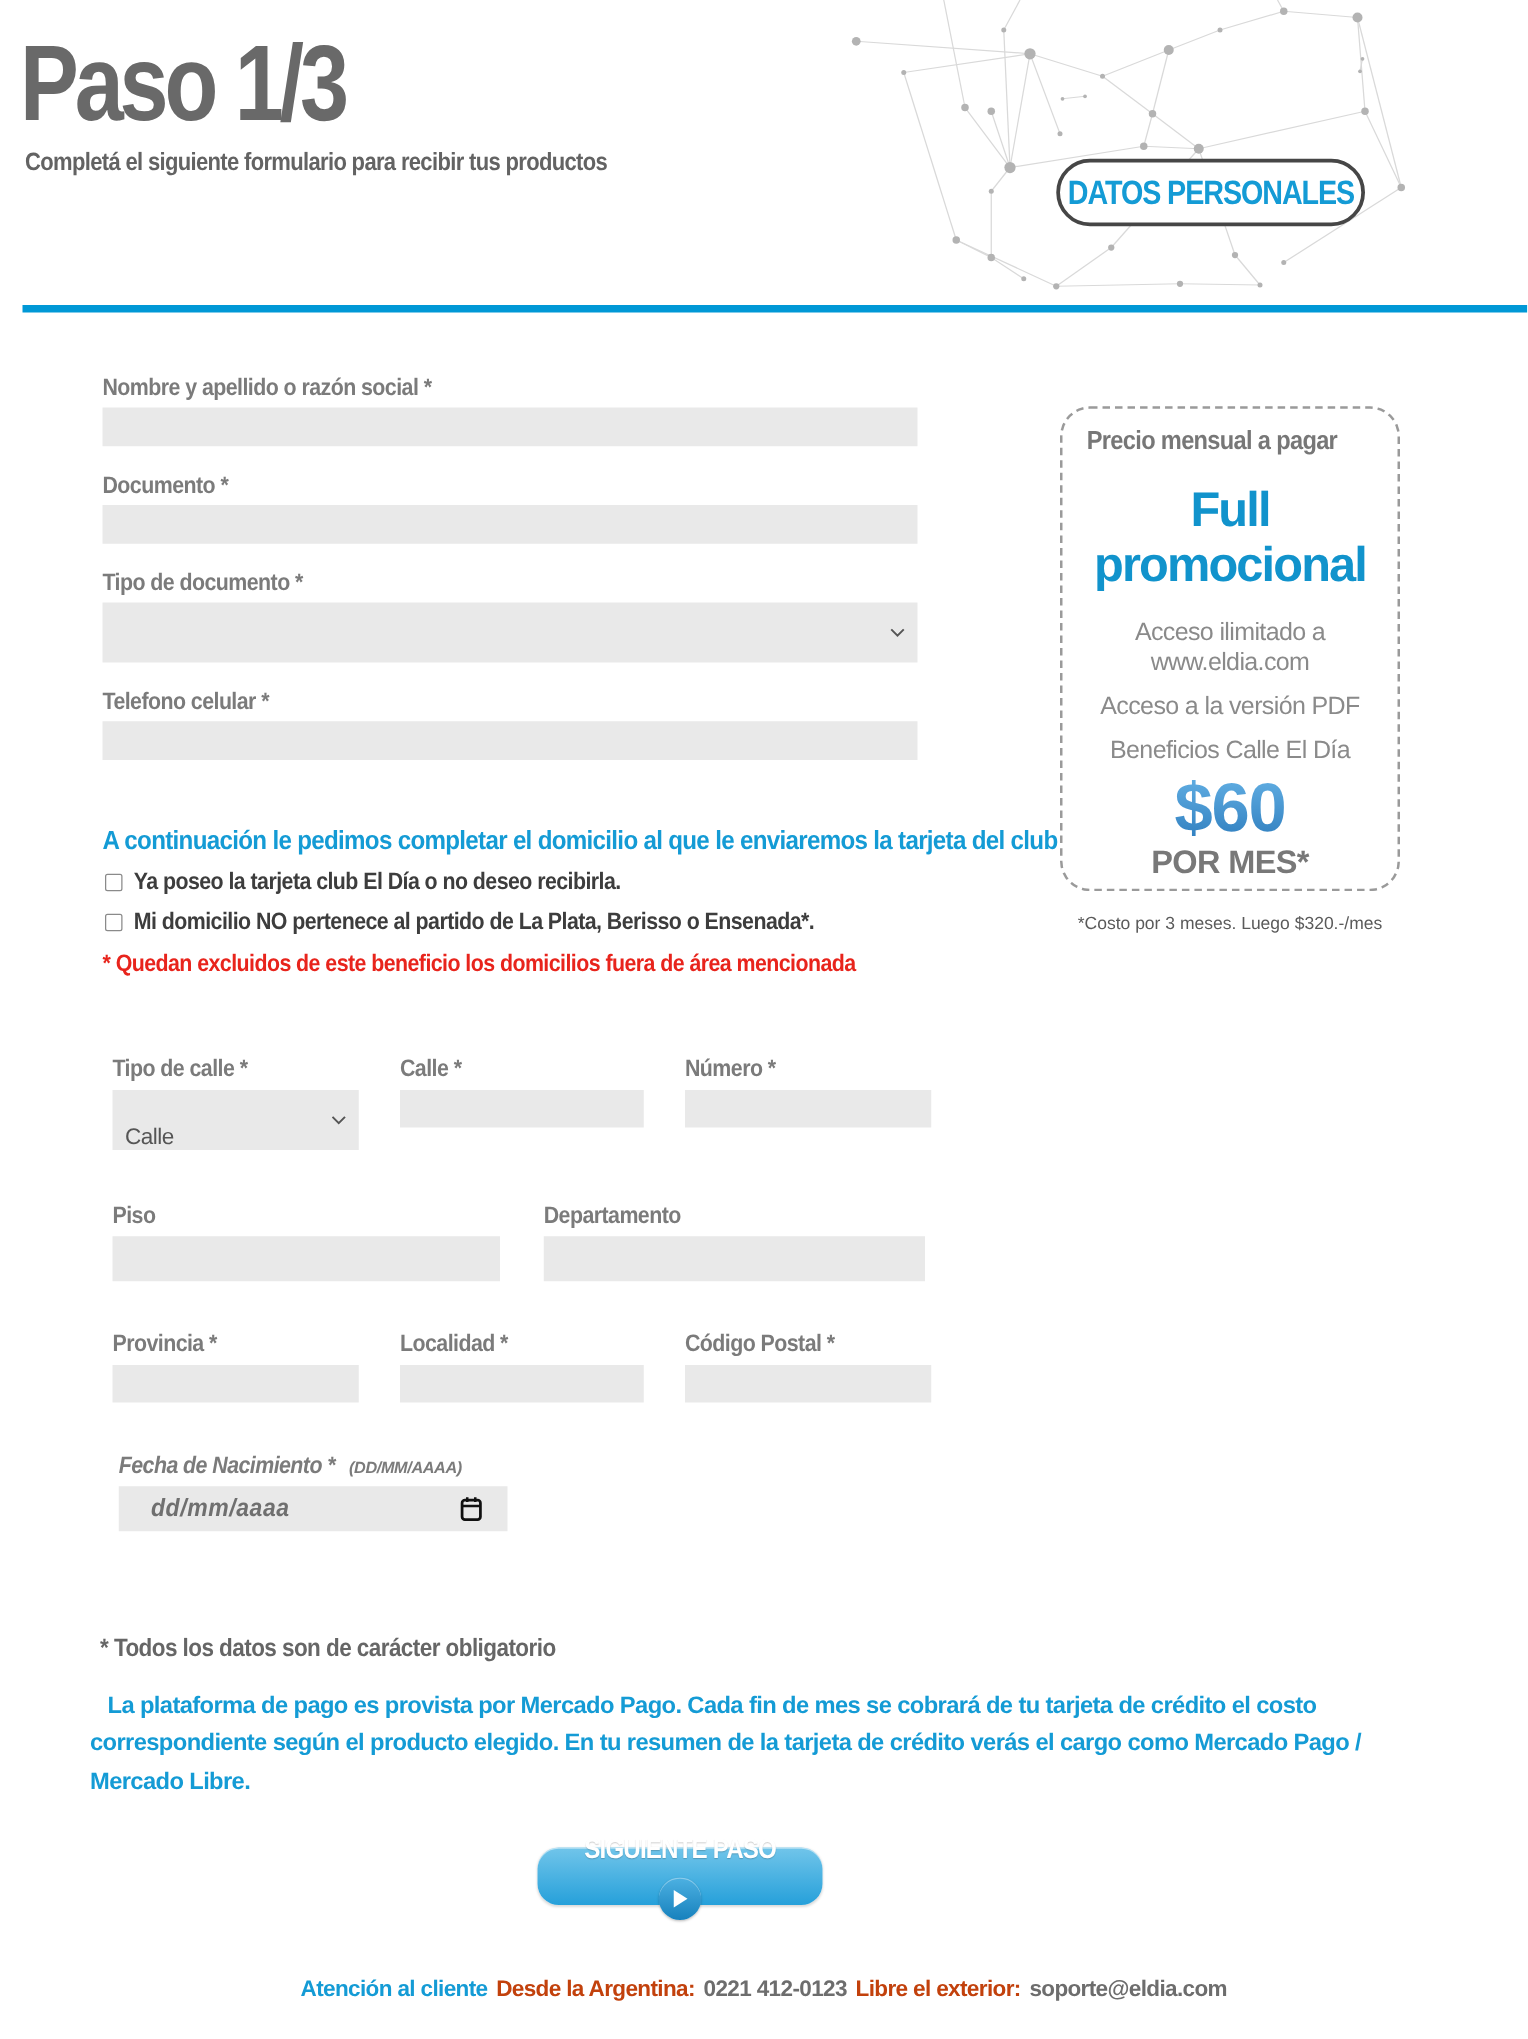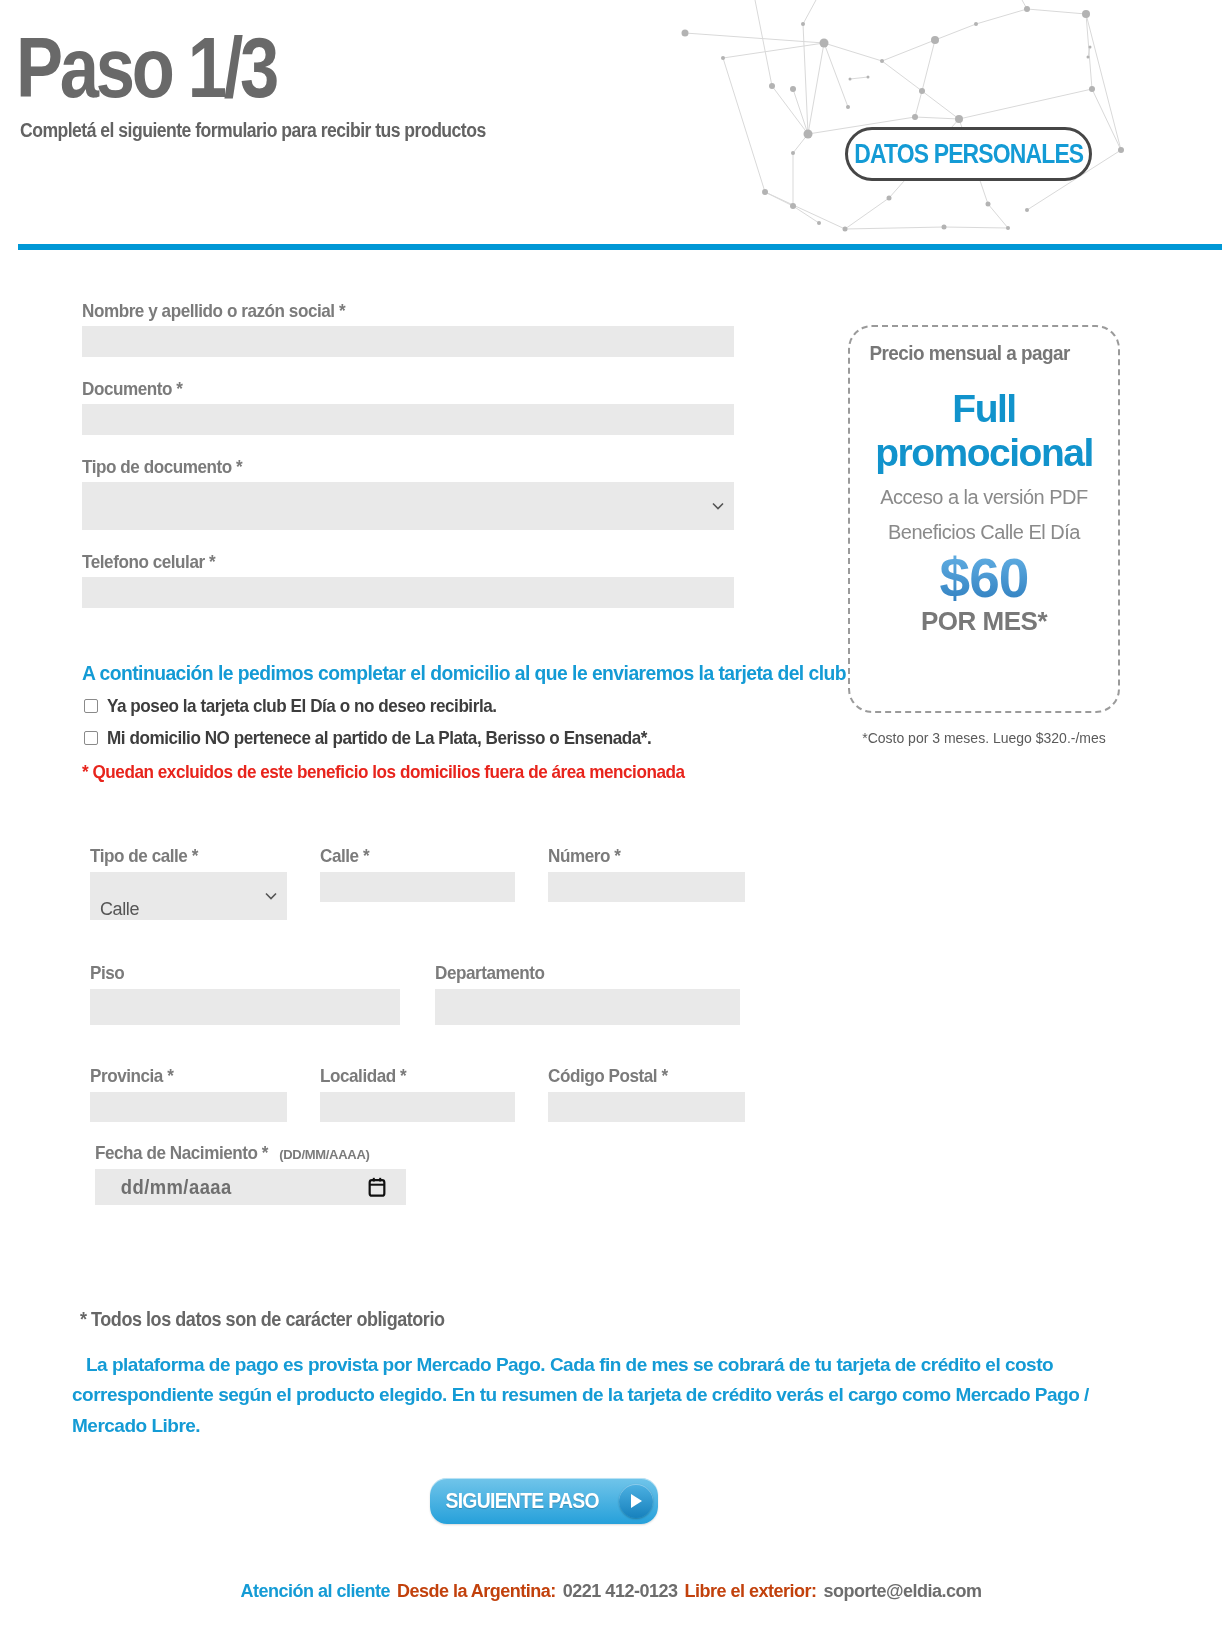--- a/index.html
+++ b/index.html
@@ -73,21 +73,21 @@
   .addr-grid { margin-left:8px; }
   .grid-3 { display:grid; grid-template-columns:197px 195px 197px; column-gap:33px; margin-top:62px; }
   .grid-2 { display:grid; grid-template-columns:310px 305px; column-gap:35px; margin-top:42px; }
   .grid-3.row3 { margin-top:40px; }
   .grid-cell .lbl {
     display:block; font-size:19px; font-weight:700; color:#7b7b7b;
     letter-spacing:-0.5px; margin-bottom:5px; transform:scaleX(0.9); transform-origin:left;
     white-space:nowrap;
   }
 
-  .fecha-block { margin-top:20px; margin-left:5px; }
+  .fecha-block { margin-top:40px; margin-left:5px;font-style:italic; }
   .fecha-lbl-line { display:flex; align-items:baseline; margin-bottom:5px; }
   .fecha-lbl-line .lbl2 {
     font-size:19px; font-weight:700; color:#7b7b7b; letter-spacing:-0.5px;
     transform:scaleX(0.9); transform-origin:left; white-space:nowrap;
   }
   .fecha-lbl-line .hint {
     font-size:13px; font-weight:700; color:#7b7b7b; letter-spacing:-0.3px; margin-left:-8px;
     white-space:nowrap;
   }
   .date-input {
@@ -143,20 +143,21 @@
     font-size:19px; font-weight:700; color:#149bd5;
     letter-spacing:-0.5px; line-height:1.6; text-indent:14px;
   }
   .next-btn {
     position:absolute; left:430px; top:1478px; width:228px; height:46px;
     border:none; border-radius:17px; cursor:pointer;
     background:linear-gradient(#71c5ea, #26a0da);
     box-shadow:inset 0 1px 0 rgba(255,255,255,.5), 0 1px 2px rgba(0,0,0,.15);
     display:flex; align-items:center; justify-content:center; gap:10px;
     font-family:"Liberation Sans", sans-serif;
+    flex-direction:column;
   }
   .next-btn .btn-label {
     font-size:22px; font-weight:700; color:#fff; letter-spacing:-0.8px;
     transform:scaleX(0.88); white-space:nowrap;
     text-shadow:0 1px 1px rgba(0,0,0,.2);
   }
   .next-btn .play {
     width:34px; height:34px; border-radius:50%; flex:0 0 34px;
     background:linear-gradient(#4db1e2, #1781bd);
     box-shadow:0 1px 2px rgba(0,0,0,.25), inset 0 1px 0 rgba(255,255,255,.35);
@@ -368,20 +369,21 @@
       </div>
 
     </div>
   </div>
 
   <div class="oblig-note">* Todos los datos son de carácter obligatorio</div>
 
   <div class="price-card">
     <div class="pc-title">Precio mensual a pagar</div>
     <div class="pc-product">Full promocional</div>
+    <div class="pc-feature f1">Acceso ilimitado a www.eldia.com</div>
     <div class="pc-feature f2">Acceso a la versión PDF</div>
     <div class="pc-feature f3">Beneficios Calle El Día</div>
     <div class="pc-price">$60</div>
     <div class="pc-period">POR MES*</div>
   </div>
   <div class="pc-footnote">*Costo por 3 meses. Luego $320.-/mes</div>
 
   <p class="payment-note">La plataforma de pago es provista por Mercado Pago. Cada fin de mes se cobrará de tu tarjeta de crédito el costo correspondiente según el producto elegido. En tu resumen de la tarjeta de crédito verás el cargo como Mercado Pago / Mercado Libre.</p>
 
   <button class="next-btn">

